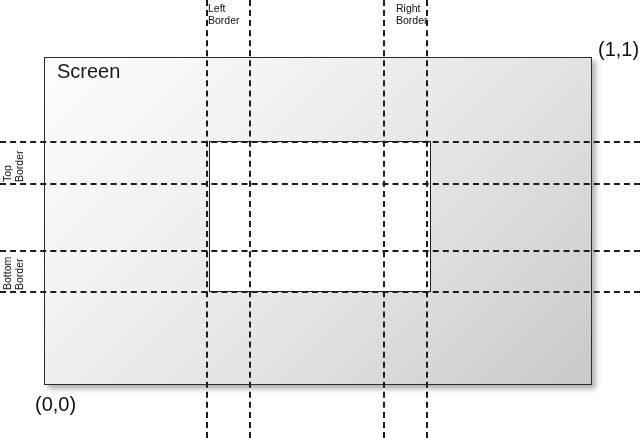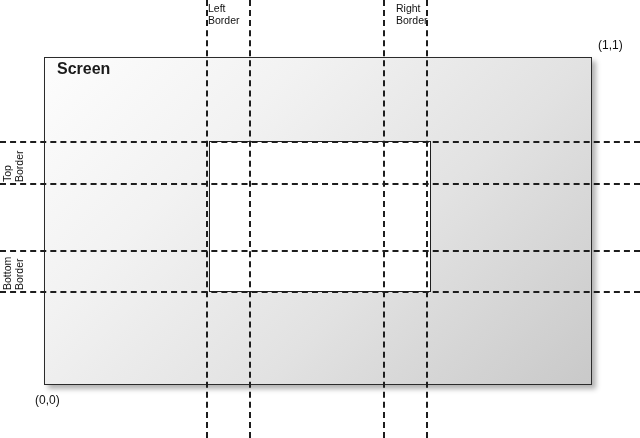--- a/index.html
+++ b/index.html
@@ -26,24 +26,23 @@
     background: linear-gradient(135deg, #fdfdfd 0%, #f2f2f2 30%, #e2e2e2 62%, #c9c9c9 100%);
     border: 1.6px solid #2b2b2b;
     box-sizing: border-box;
     box-shadow: 4px 4px 5px rgba(0,0,0,0.30);
   }
 
   .screen-label {
     position: absolute;
     left: 57px;
     top: 60px;
-    font-size: 16px;
+    font-size: 20px;
     color: #1a1a1a;
     white-space: nowrap;
-    font-weight: bold;
   }
 
   
   .texture-rect {
     position: absolute;
     left: 209px;
     top: 141px;
     width: 222px;
     height: 151px;
     background: #ffffff;
@@ -92,21 +91,21 @@
     color: #111111;
     white-space: nowrap;
     transform-origin: left top;
     transform: rotate(-90deg);
   }
   .border-label-side .ln { display: block; }
 
   
   .coord {
     position: absolute;
-    font-size: 12px;
+    font-size: 20px;
     color: #111111;
     white-space: nowrap;
   }
   .coord-tr { left: 598px; top: 38px; }
   .coord-bl { left: 3px;  top: 393px; margin-left: 32px; }
 </style>
 </head>
 <body>
 
 <div id="root">

